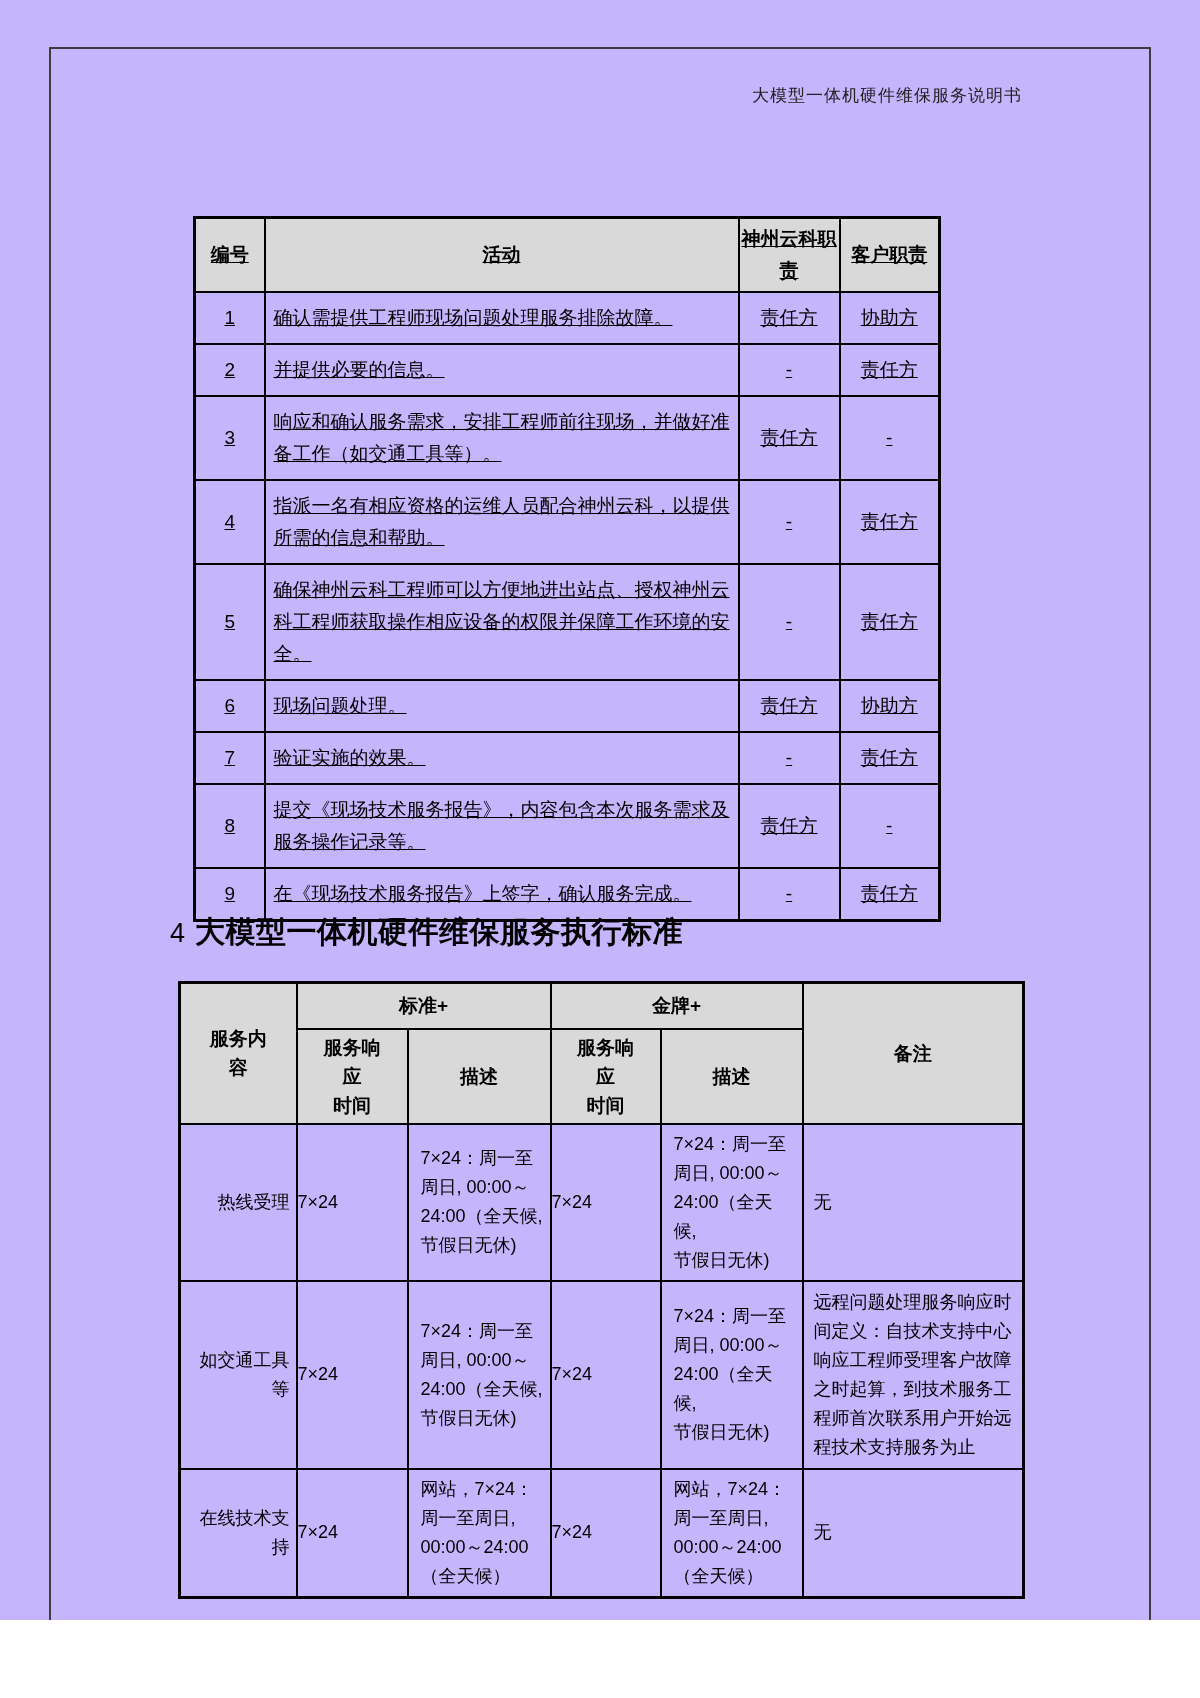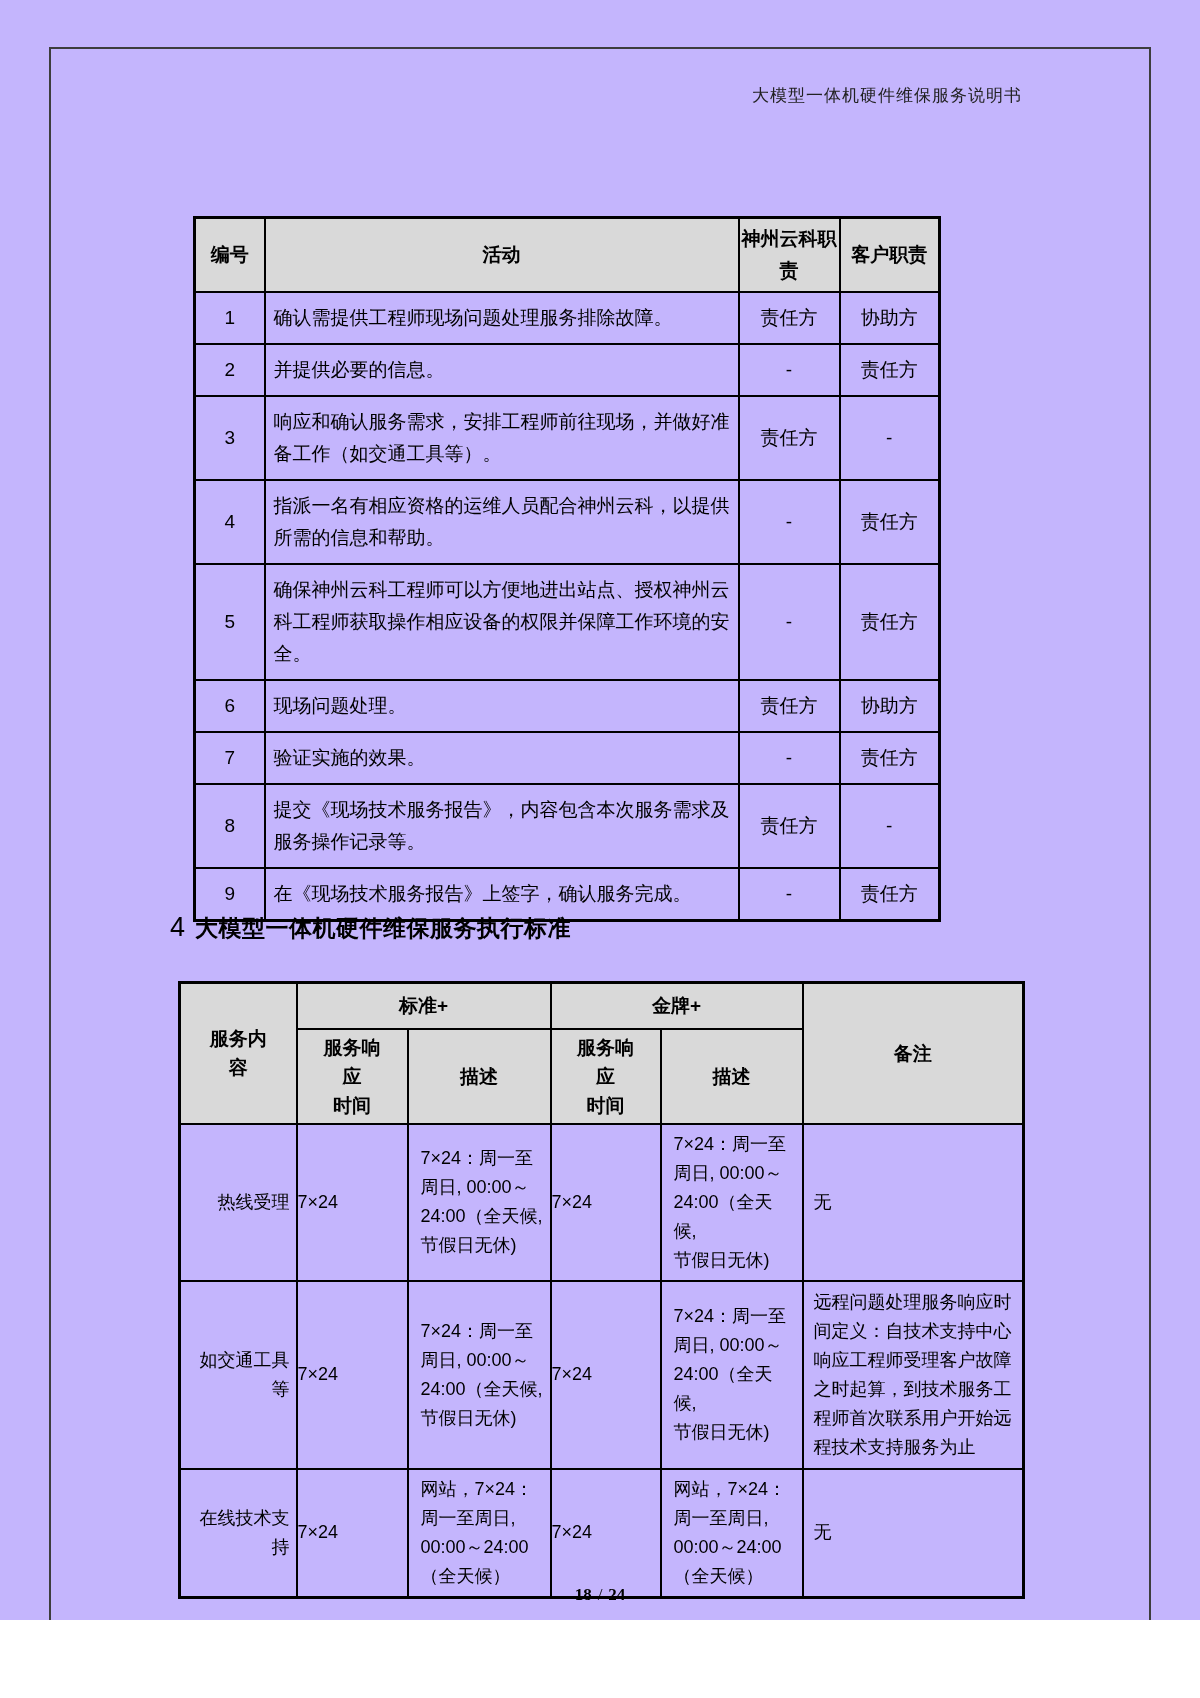--- a/index.html
+++ b/index.html
@@ -10,31 +10,31 @@
   .header-title {
     position:absolute; top:84px; right:178px;
     font-family:"Liberation Serif", serif; font-size:17px; color:#222; letter-spacing:1px;
   }
   .intro { position:absolute; top:163px; left:207px; font-size:20px; color:#000; }
 
   table { border-collapse:collapse; table-layout:fixed; border:3px solid #000; }
   th, td { border:2px solid #000; overflow:hidden; }
 
   
-  .t1 { position:absolute; top:216px; left:193px; width:745px; font-size:19px; line-height:32px; }
+  .t1 { position:absolute; top:216px; left:193px; width:745px; font-size:19px; line-height:32px;text-decoration:underline; }
   .t1 th { background:#d9d9d9; font-weight:700; text-align:center; vertical-align:middle; padding:4px 2px; }
   .t1 td { vertical-align:middle; }
   .t1 .num  { text-align:center; }
   .t1 .act  { text-align:left; padding:9px 8px; }
   .t1 .role { text-align:center; }
 
   
   .sec { position:absolute; top:912px; left:170px; display:flex; align-items:baseline; }
   .sec-num   { font-size:27px; font-weight:400; margin-right:10px; }
-  .sec-title { font-size:23px; font-weight:700; letter-spacing:0.5px; }
+  .sec-title { font-size:30px; font-weight:700; letter-spacing:0.5px; }
 
   
   .t2 { position:absolute; top:981px; left:178px; width:844px; font-size:18px; line-height:29px; }
   .t2 th { background:#d9d9d9; font-weight:700; font-size:19px; text-align:center; vertical-align:middle; white-space:pre-line; padding:3px 20px; }
   .t2 td { vertical-align:middle; }
   .t2 .svc  { text-align:right; padding:4px 6px; }
   .t2 .time { }
   .t2 .desc { text-align:left; padding:5px 6px 5px 12px; white-space:pre-line; }
   .t2 .note { text-align:left; padding:5px 6px 5px 10px; white-space:pre-line; }
 
@@ -195,16 +195,13 @@
         <td class="time">7×24</td>
         <td class="desc">网站，7×24：
 周一至周日,
 00:00～24:00
 （全天候）</td>
         <td class="note">无</td>
       </tr>
     </tbody>
   </table>
 
-  <div class="footer">
-    <span class="pg-b">18</span><span class="pg-s">/</span><span class="pg-b">24</span>
-  </div>
 </div>
 
 </body></html>

